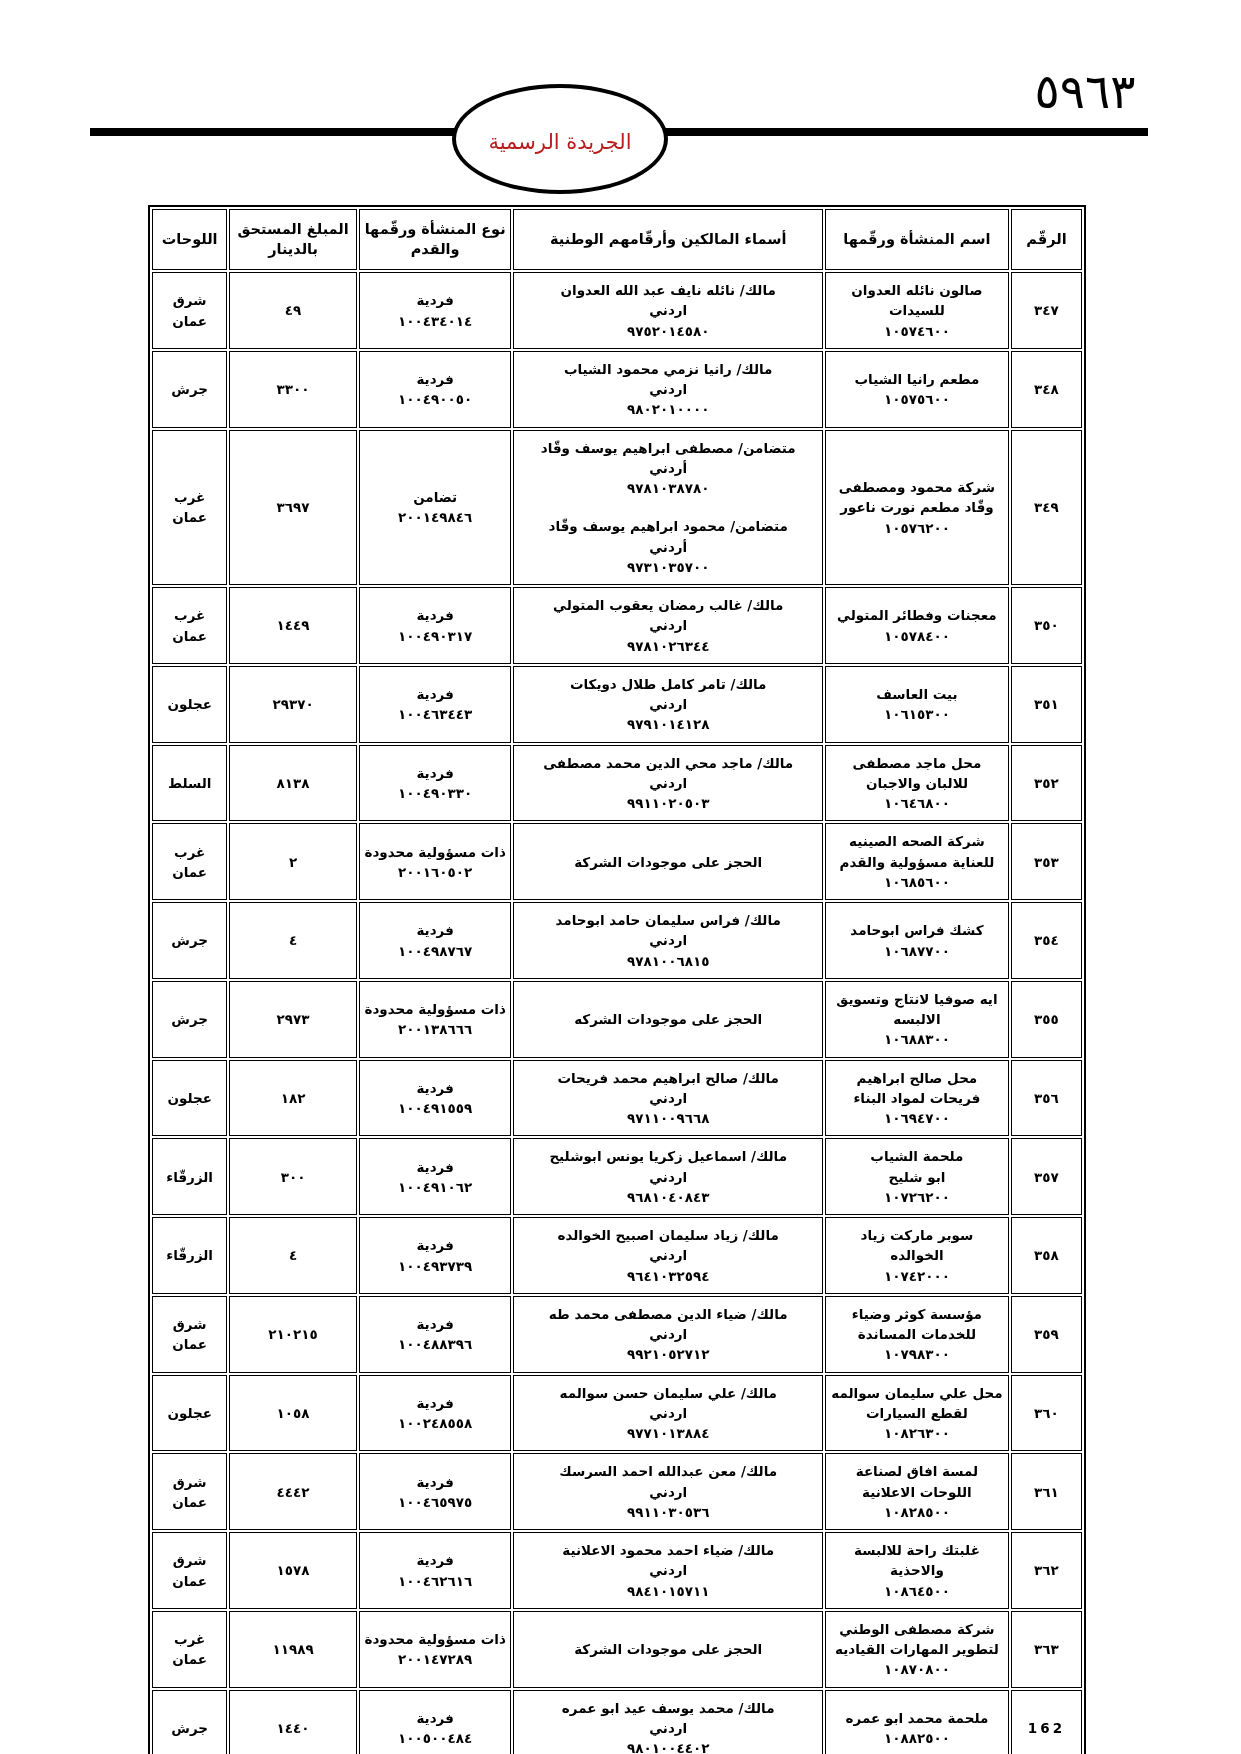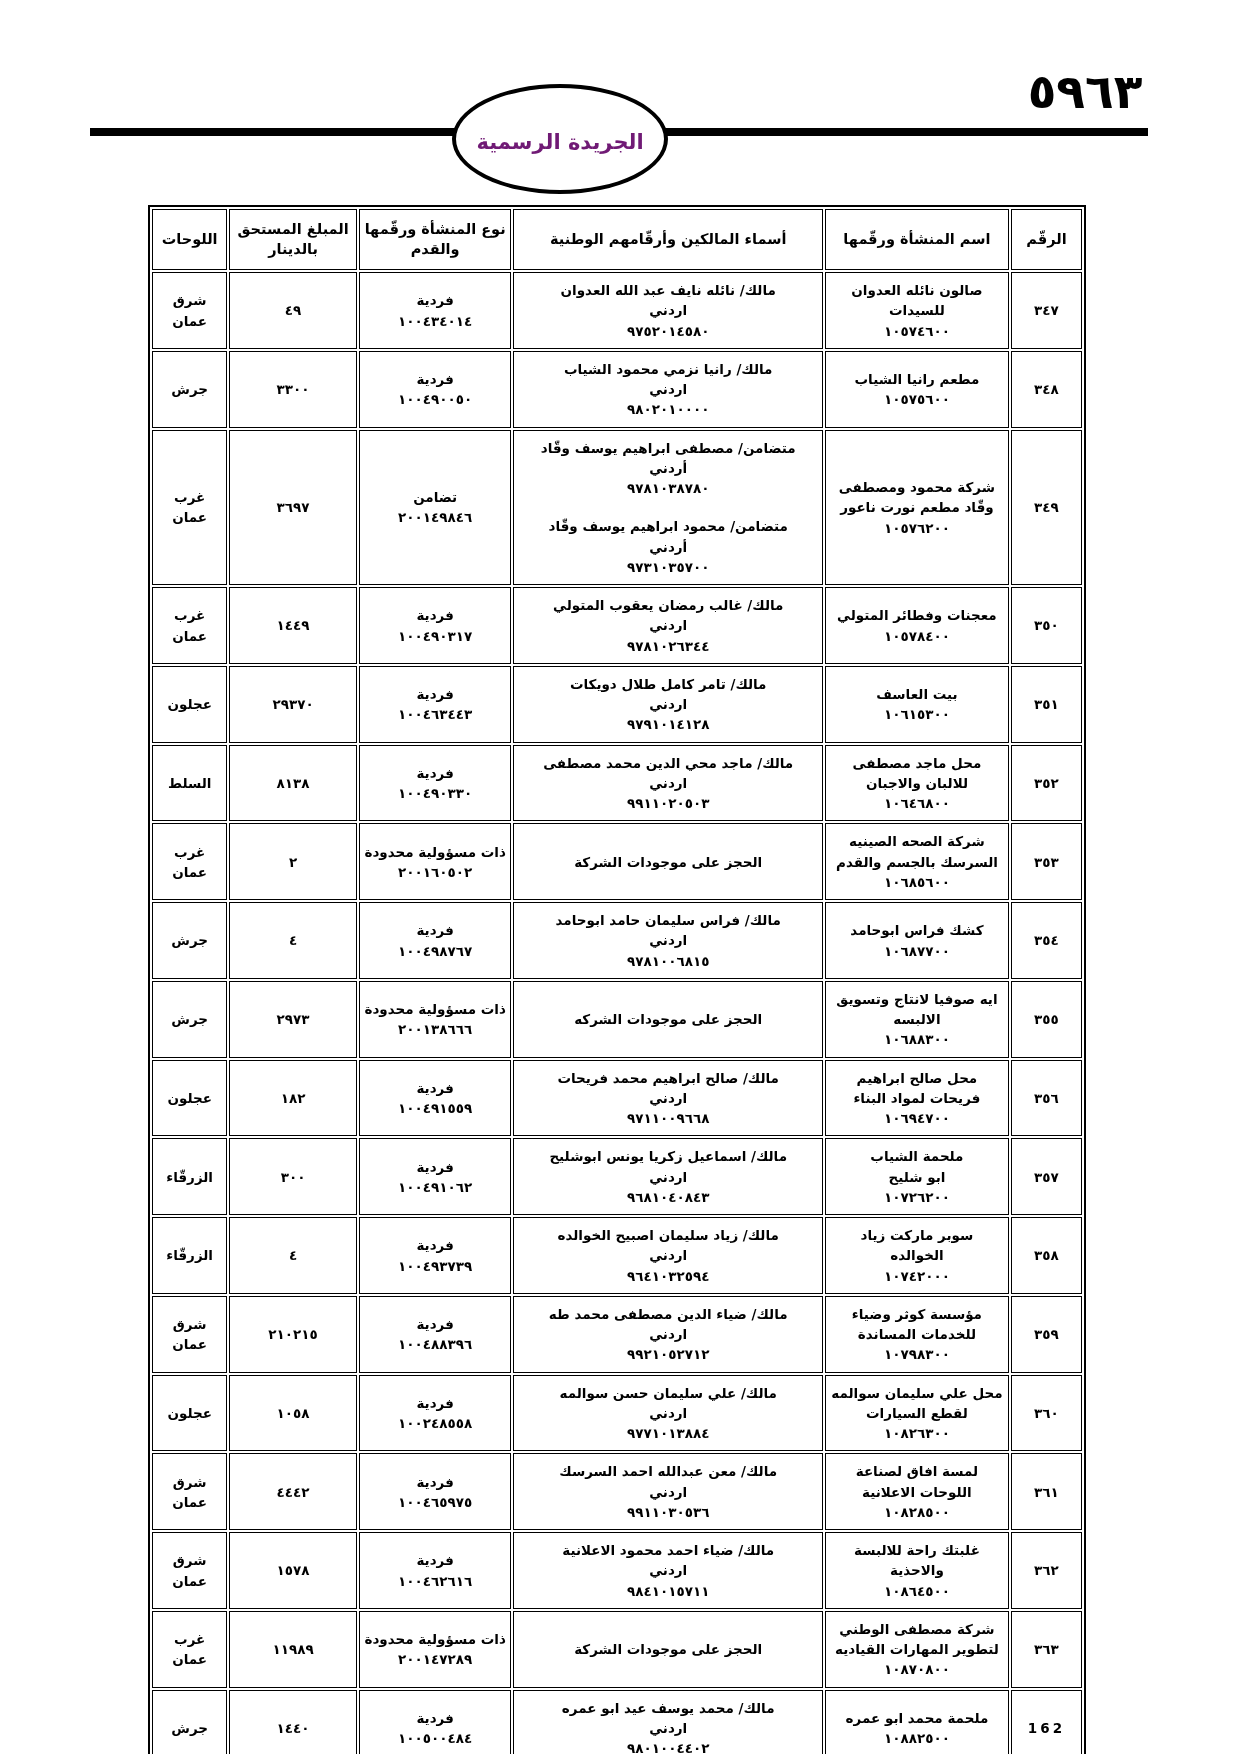--- a/index.html
+++ b/index.html
@@ -17,21 +17,21 @@
     direction: rtl;
   }
   
   .page-number {
     position: absolute;
     top: 64px;
     left: 1020px;
     width: 130px;
     text-align: center;
     font-size: 47px;
-    font-weight: bold;
+    font-weight: normal;
     letter-spacing: 2px;
     color: #000;
   }
   .header-rule {
     position: absolute;
     top: 128px;
     left: 90px;
     width: 1058px;
     height: 8px;
     background: #000;
@@ -45,22 +45,22 @@
     background: #fff;
     border: 4px solid #000;
     border-radius: 50%;
     display: flex;
     align-items: center;
     justify-content: center;
     z-index: 2;
   }
   .gazette-title {
     font-size: 21px;
-    font-weight: bold;
-    color: #701a75;
+    font-weight: normal;
+    color: #b91c1c;
     padding-top: 6px;
   }
   
   .table-wrap {
     position: absolute;
     top: 205px;
     left: 148px;
     width: 938px;
     direction: rtl;
   }
@@ -282,21 +282,21 @@
             <td>
               <div class="line">السلط</div>
             </td>
           </tr>
           <tr>
             <td>
               <div class="line digits">٣٥٣</div>
             </td>
             <td>
               <div class="line">شركة الصحه الصينيه</div>
-              <div class="line">السرسك بالجسم والقدم</div>
+              <div class="line">للعناية مسؤولية والقدم</div>
               <div class="line digits">١٠٦٨٥٦٠٠</div>
             </td>
             <td>
               <div class="line">الحجز على موجودات الشركة</div>
             </td>
             <td>
               <div class="line">ذات مسؤولية محدودة</div>
               <div class="line digits">٢٠٠١٦٠٥٠٢</div>
             </td>
             <td>

